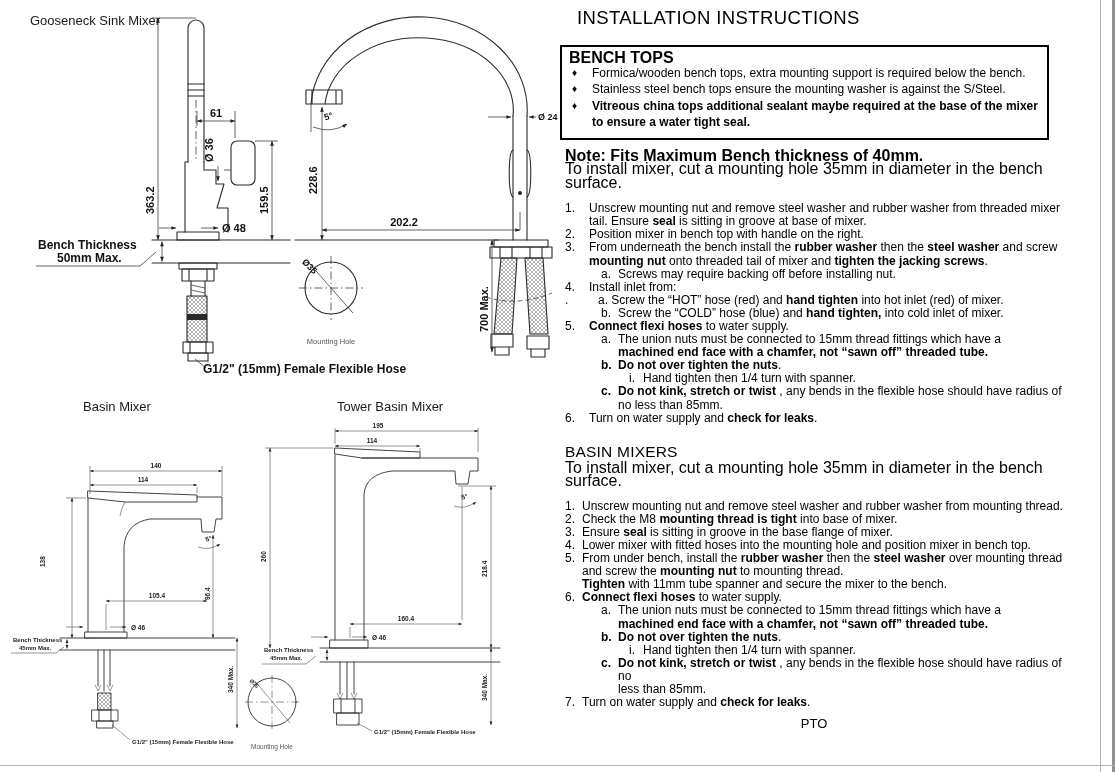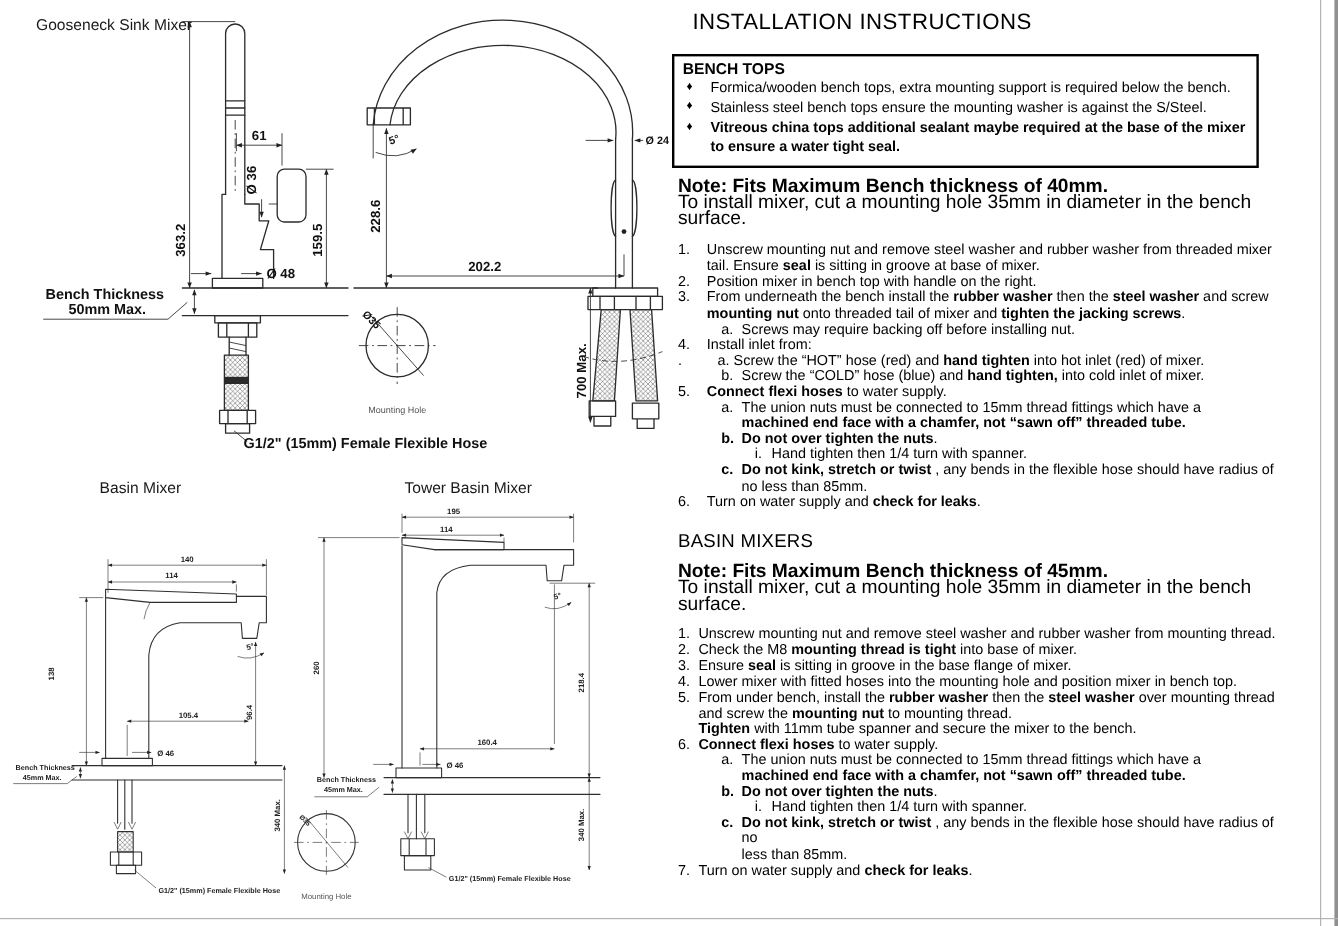--- a/index.html
+++ b/index.html
@@ -22,21 +22,21 @@
   .dm2{font-weight:bold;font-size:6.5px;fill:#222;}
   .dm5{font-weight:bold;font-size:5.5px;fill:#222;}
   .lb{font-weight:bold;font-size:12px;fill:#111;}
   .lb2{font-weight:bold;font-size:6px;fill:#222;}
   .mh{font-size:7.5px;fill:#555;}
   .mh2{font-size:6.5px;fill:#555;}
   
   .right{position:absolute;left:557px;top:0;width:514px;}
   .h1{font-size:18.5px;letter-spacing:.4px;margin:7px 0 0 20px;line-height:21px;}
   .box{margin:17px 0 0 3px;width:471px;border:2.5px solid #000;padding:3px 7px 7px 7px;}
-  .boxtitle{font-weight:bold;font-size:13px;line-height:15px;}
+  .boxtitle{font-weight:bold;font-size:16px;line-height:15px;}
   .brow{display:flex;font-size:12px;line-height:16.4px;}
   .bullet{flex:0 0 20px;font-size:10px;padding-left:3px;}
   .h2{font-size:15.5px;letter-spacing:.2px;margin:13px 0 0 8px;line-height:19px;}
   .h2b{margin-top:17px;}
   .noteb{font-weight:bold;font-size:16px;margin:9px 0 0 8px;line-height:13.5px;}
   .noten{font-size:16px;margin:0 0 0 8px;line-height:13.5px;}
   .steps{margin:13px 0 0 8px;font-size:12px;line-height:13.1px;}
   .steps2{margin-top:12px;}
   .step{display:flex;align-items:flex-start;}
   .mk{flex:0 0 24px;white-space:pre;}
@@ -316,21 +316,20 @@
         <span class="mk b">c.</span>
         <span class="tx"><b>Do not kink, stretch or twist </b>, any bends in the flexible hose should have radius of<br>no  less than 85mm.</span>
       </div>
       <div class="step ind0">
         <span class="mk">6.</span>
         <span class="tx">Turn on water supply and <b>check for leaks</b>.</span>
       </div>
     </div>
 
   <div class="h2 h2b">BASIN MIXERS</div>
-  <div class="noteb">Note: Fits Maximum Bench thickness of 45mm.</div>
   <div class="noten">To install mixer, cut a mounting hole 35mm in diameter in the bench surface.</div>
   <div class="steps steps2">
       <div class="step ind0">
         <span class="mk">1.</span>
         <span class="tx">Unscrew mounting nut and remove steel washer and rubber washer from mounting thread.</span>
       </div>
       <div class="step ind0">
         <span class="mk">2.</span>
         <span class="tx">Check the M8 <b>mounting thread is tight</b> into base of mixer.</span>
       </div>
@@ -365,17 +364,18 @@
       <div class="step ind1">
         <span class="mk b">c.</span>
         <span class="tx"><b>Do not kink, stretch or twist </b>, any bends in the flexible hose should have radius of no<br>less than 85mm.</span>
       </div>
       <div class="step ind0">
         <span class="mk">7.</span>
         <span class="tx">Turn on water supply and <b>check for leaks</b>.</span>
       </div>
     </div>
 
+  <div class="pto">PTO</div>
 </div>
 
 <div class="vline"></div>
 <div class="edge"></div>
 <div class="hline"></div>
 
 </body></html>

